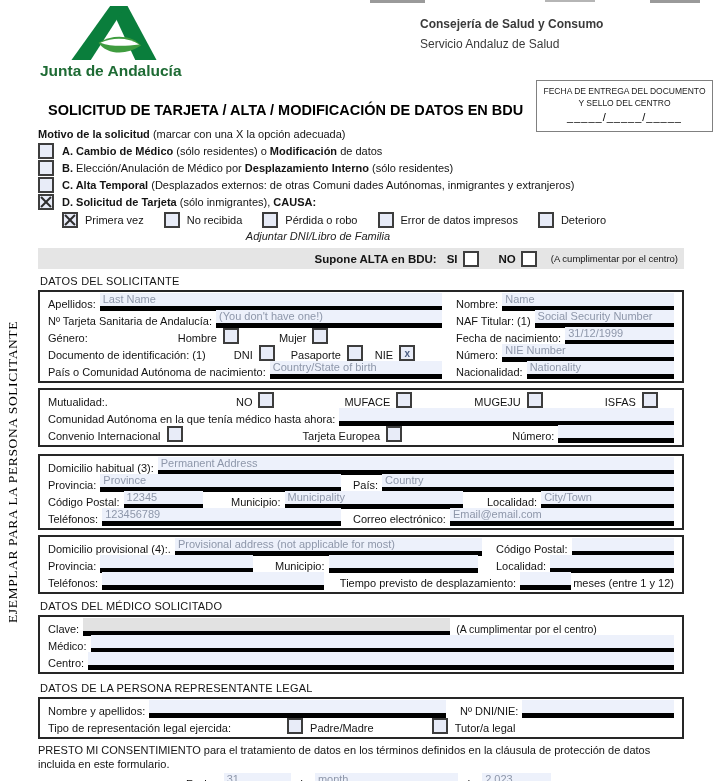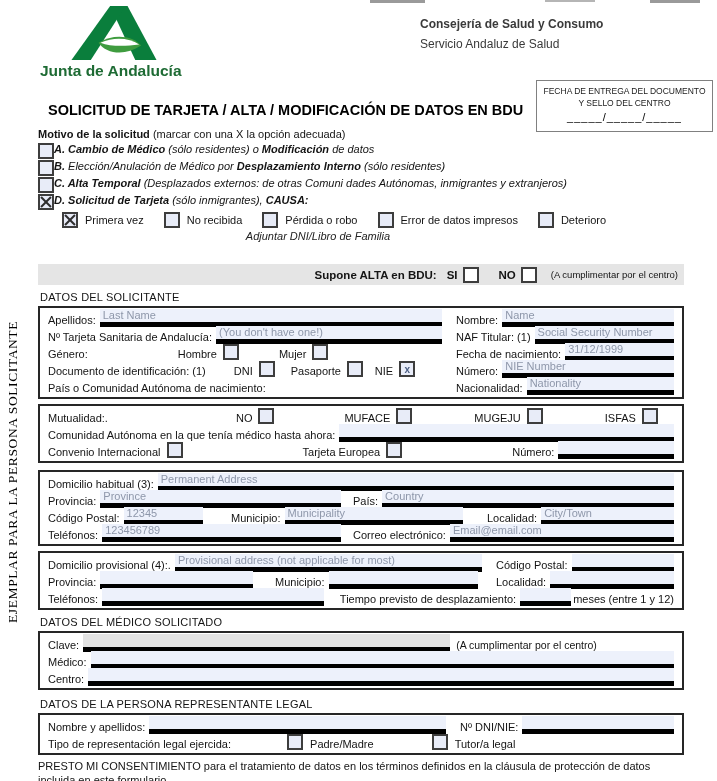--- a/index.html
+++ b/index.html
@@ -10,30 +10,30 @@
   .brand{position:absolute;left:40px;top:62px;font-size:15.5px;font-weight:bold;color:#1e6b34;}
   .org{position:absolute;left:420px;top:14px;line-height:20px;font-size:12px;color:#3a3a3a;}
   .org .l1{font-weight:bold;}
   .stamp{position:absolute;left:536px;top:80px;width:175px;height:46px;border:1px solid #808080;text-align:center;font-size:8.5px;line-height:12px;color:#1a1a1a;padding-top:4px;}
   .stamp .dt{font-size:11px;margin-top:2px;letter-spacing:1px;color:#000;}
   
   .main{position:absolute;left:38px;top:102px;width:646px;}
   .title{font-size:14.5px;font-weight:bold;margin:0 0 0 10px;color:#000;}
   .motivo-head{margin-top:10px;height:13px;}
   .b{font-weight:bold;}
-  .opt{display:flex;align-items:flex-start;height:15px;margin-top:2px;gap:0;font-style:italic;}
+  .opt{display:flex;align-items:center;height:15px;margin-top:2px;gap:8px;}
   .cb{width:12px;height:12px;border:2px solid #3d3d3d;background:#e8ecf8;position:relative;flex:none;}
   .cb.white{background:#fff;}
   .cb.checked::before,.cb.checked::after{content:"";position:absolute;left:-1px;top:5px;width:14px;height:2px;background:#2e2e2e;}
   .cb.checked::before{transform:rotate(45deg);}
   .cb.checked::after{transform:rotate(-45deg);}
   .causa{display:flex;align-items:center;margin:3px 0 0 24px;height:16px;}
   .causa .cl{margin:0 20px 0 7px;}
   .attach{margin-top:2px;height:14px;text-align:center;width:560px;font-style:italic;color:#222;}
-  .alta{margin-top:20px;height:21px;background:#e5e5e5;display:flex;align-items:center;justify-content:flex-end;padding-right:6px;}
+  .alta{margin-top:4px;height:21px;background:#e5e5e5;display:flex;align-items:center;justify-content:flex-end;padding-right:6px;}
   .alta .t{font-weight:bold;font-size:11.5px;}
   .alta .cb{margin-left:5px;}
   .alta .no{margin-left:20px;font-weight:bold;font-size:11.5px;}
   .alta .note{margin-left:14px;font-size:9.5px;}
   .sechead{margin:6px 0 2px 2px;height:13px;letter-spacing:0.2px;}
   .box{border:2px solid #262626;padding:2px 8px;}
   .frow{display:flex;align-items:flex-end;height:17px;}
   .lb{white-space:nowrap;line-height:13px;}
   .fv{background:#edf1fb;border-bottom:5px solid #000000;color:#8e97aa;height:13px;line-height:13px;padding:0 2px 0 3px;margin-left:4px;white-space:nowrap;overflow:hidden;flex:none;}
   .fv.grow{flex:1;}
@@ -172,20 +172,21 @@
         <span class="cb cbx niemark">x</span>
       </div>
       <div class="colR">
         <span class="lb">Número:</span>
         <span class="fv grow">NIE Number</span>
       </div>
     </div>
     <div class="frow">
       <div class="colL">
         <span class="lb">País o Comunidad Autónoma de nacimiento:</span>
+        <span class="fv grow">Country/State of birth</span>
       </div>
       <div class="colR">
         <span class="lb">Nacionalidad:</span>
         <span class="fv grow">Nationality</span>
       </div>
     </div>
   </div>
 
   <div class="box" style="margin-top:5px;">
     <div class="frow">

